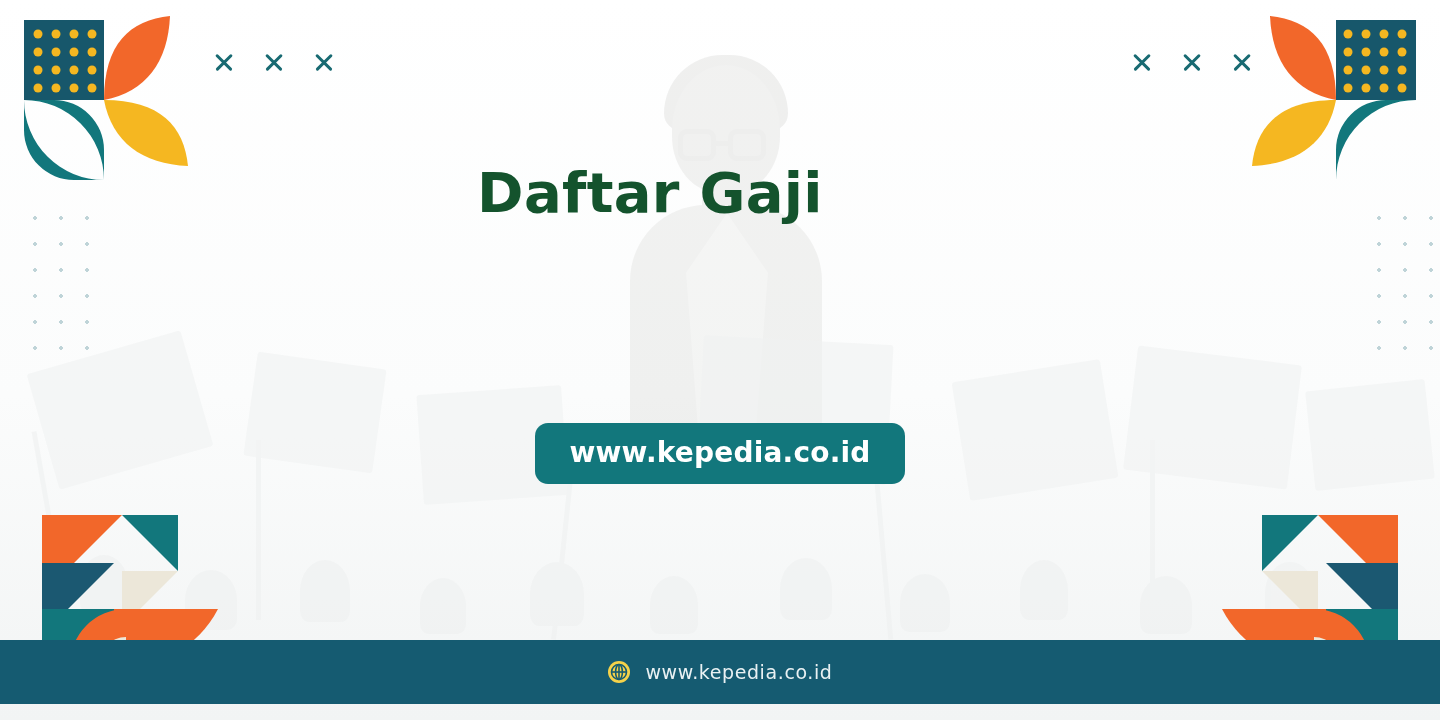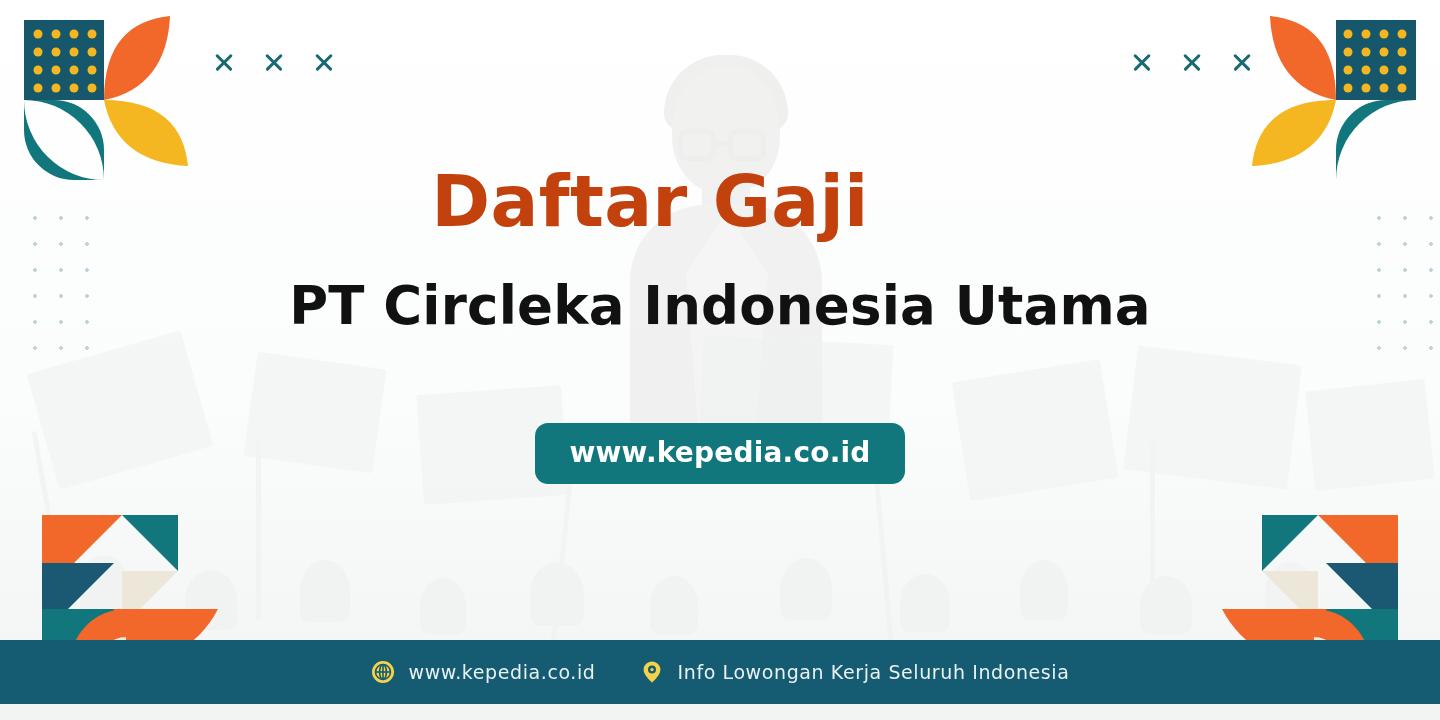--- a/index.html
+++ b/index.html
@@ -155,23 +155,23 @@
     left: 0; top: 0;
     width: 1440px; height: 720px;
     z-index: 4;
     pointer-events: none;
   }
   .title-main {
     position: absolute;
     left: 0; top: 160px;
     width: 1300px;
     text-align: center;
-    font-size: 71px;
+    font-size: 56px;
     font-weight: bold;
-    color: #c2410c;
+    color: #14532d;
     letter-spacing: .3px;
     font-family: "DejaVu Sans", sans-serif;
   }
   .title-sub {
     position: absolute;
     left: 0; top: 275px;
     width: 1440px;
     text-align: center;
     font-size: 53px;
     font-weight: bold;
@@ -369,44 +369,33 @@
       <rect x="24" y="104" width="136" height="56" fill="#1b5871"></rect>
       <path d="M108 160 A 84 84 0 0 0 24 160 L24 104 L108 104 Z" fill="#12777c"></path>
       <path d="M96 104 L200 104 A 104 104 0 0 1 96 160 Z" fill="#f2672a"></path>
       <path d="M52 160 A 56 56 0 0 1 108 104 L108 132 A 28 28 0 0 0 80 160 Z" fill="#f2672a"></path>
       <path d="M80 160 A 28 28 0 0 1 108 132 L108 160 Z" fill="#ece7d9"></path>
     </svg>
   </div>
 
   <div class="content">
     <div class="title-main">Daftar Gaji</div>
-    <div class="title-sub">PT Circleka Indonesia Utama</div>
     <div class="url-badge-wrap">
       <span class="url-badge">www.kepedia.co.id</span>
     </div>
   </div>
 
   <div class="footer">
     <div class="foot-item">
       <span class="ico-globe">
         <svg width="24" height="24" viewBox="0 0 24 24">
           <circle cx="12" cy="12" r="11" fill="#f5d24a"></circle>
           <circle cx="12" cy="12" r="7.5" fill="none" stroke="#155b71" stroke-width="1.6"></circle>
           <ellipse cx="12" cy="12" rx="3.4" ry="7.5" fill="none" stroke="#155b71" stroke-width="1.6"></ellipse>
           <line x1="4.5" y1="12" x2="19.5" y2="12" stroke="#155b71" stroke-width="1.6"></line>
           <line x1="12" y1="4.5" x2="12" y2="19.5" stroke="#155b71" stroke-width="1.6"></line>
         </svg>
       </span>
       <span class="foot-text">www.kepedia.co.id</span>
     </div>
-    <div class="foot-item">
-      <span class="ico-pin">
-        <svg width="24" height="24" viewBox="0 0 24 24">
-          <path d="M12 1.5 C7.3 1.5 3.6 5.2 3.6 9.8 C3.6 15.6 12 22.5 12 22.5 C12 22.5 20.4 15.6 20.4 9.8 C20.4 5.2 16.7 1.5 12 1.5 Z" fill="#f5d24a"></path>
-          <circle cx="12" cy="9.6" r="4" fill="#155b71"></circle>
-          <circle cx="12" cy="9.6" r="1.6" fill="#f5d24a"></circle>
-        </svg>
-      </span>
-      <span class="foot-text">Info Lowongan Kerja Seluruh Indonesia</span>
-    </div>
   </div>
 
 </div>
 
 </body></html>

